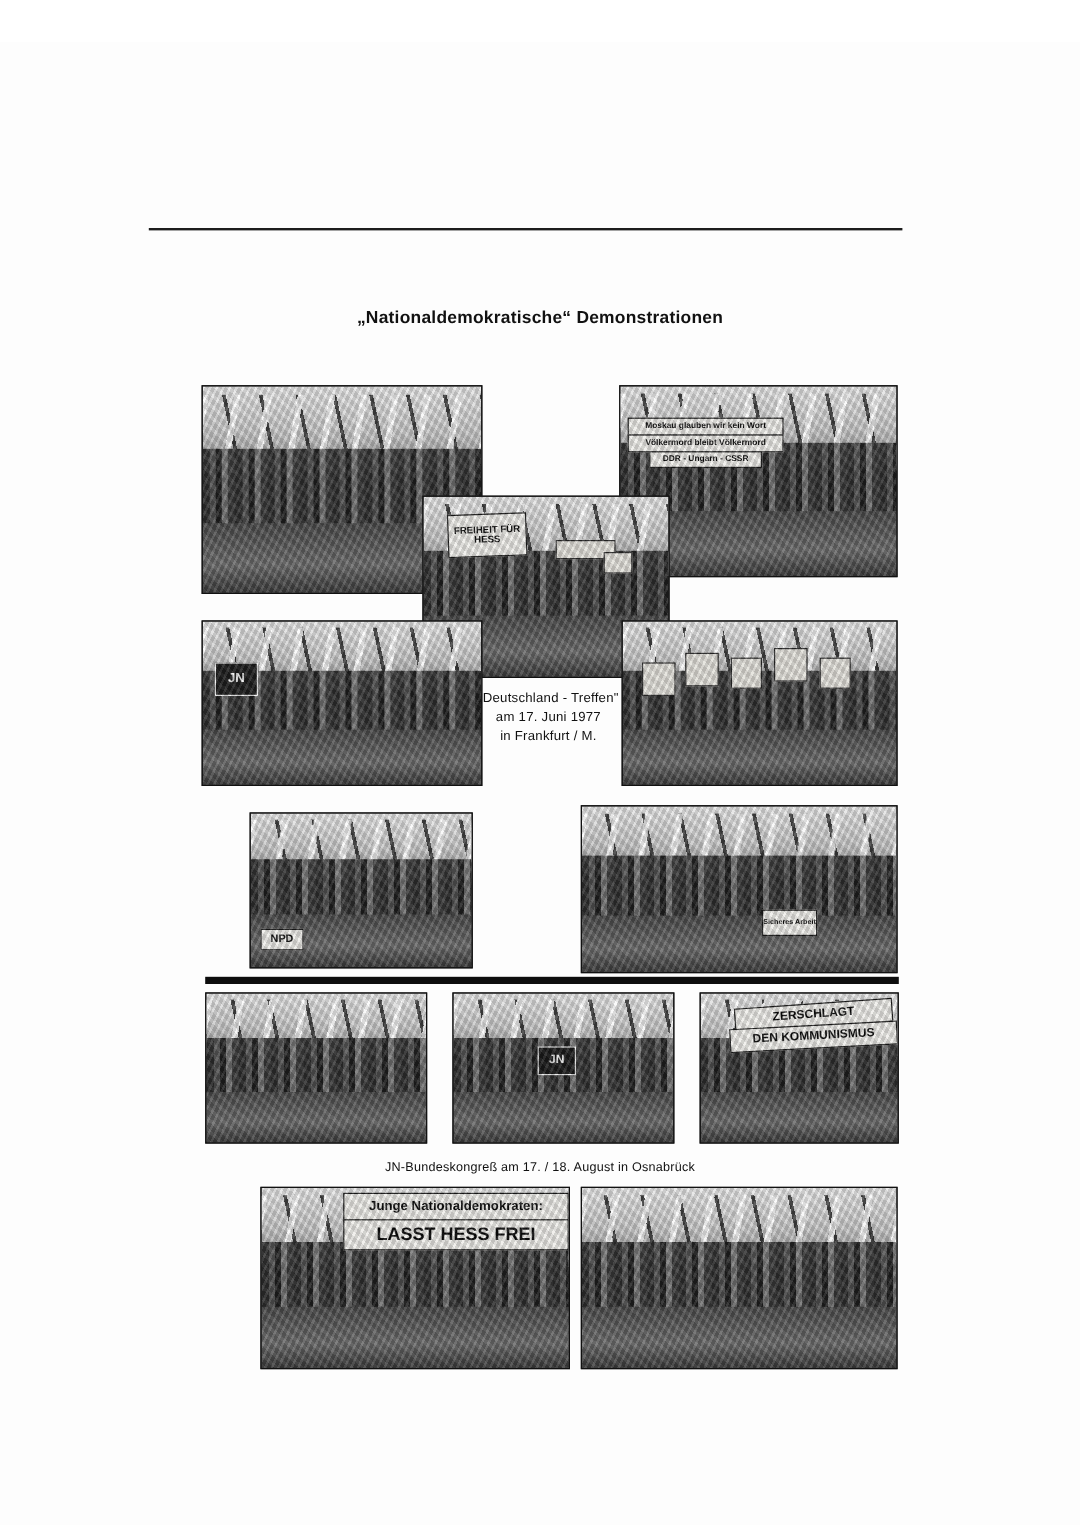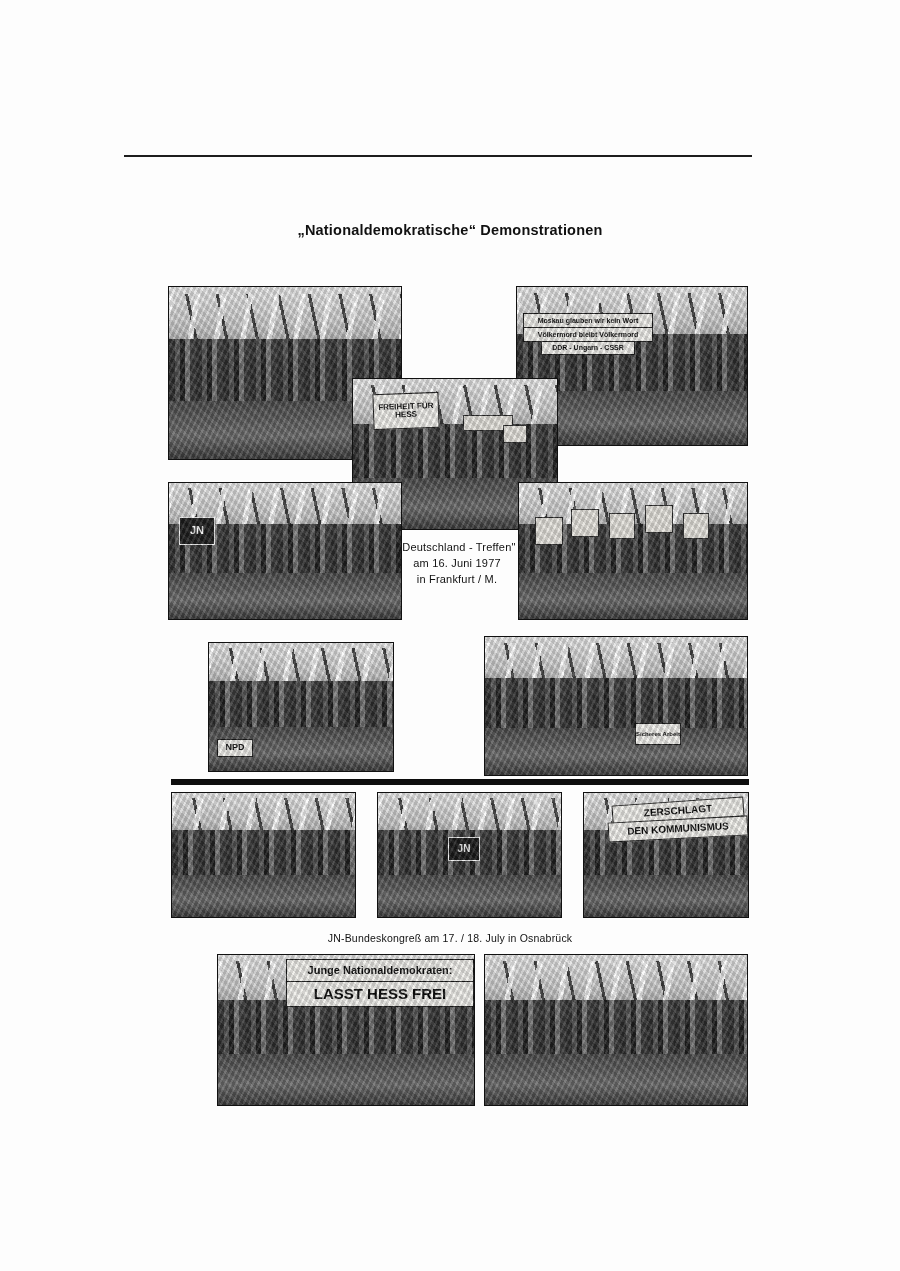--- a/index.html
+++ b/index.html
@@ -11,20 +11,21 @@
     width: 900px;
     height: 1271px;
     position: relative;
     font-family: "Liberation Sans", sans-serif;
     overflow: hidden;
   }
   .page {
     position: absolute;
     inset: 0;
     background: #fdfdfd;
+    margin-top: 35px;
   }
 
   
   .top-rule {
     position: absolute;
     left: 124px;
     top: 155px;
     width: 628px;
     height: 2px;
     background: #1d1d1d;
@@ -199,21 +200,21 @@
     <div class="placard" style="left:16px; top:34px; width:26px; height:26px;"></div>
     <div class="placard" style="left:52px; top:26px; width:26px; height:26px;"></div>
     <div class="placard" style="left:90px; top:30px; width:24px; height:24px;"></div>
     <div class="placard" style="left:126px; top:22px; width:26px; height:26px;"></div>
     <div class="placard" style="left:164px; top:30px; width:24px; height:24px;"></div>
     <div class="grain"></div>
   </div>
 
   <div class="caption caption-center">
     <div>„Deutschland - Treffen"</div>
-    <div>am 16. Juni 1977</div>
+    <div>am 17. Juni 1977</div>
     <div>in  Frankfurt / M.</div>
   </div>
 
   <div class="photo" style="left:208px; top:642px; width:186px; height:130px;">
     <div class="sky"></div>
     <div class="flags"></div>
     <div class="crowd"></div>
     <div class="ground"></div>
     <div class="banner" style="left:8px; top:96px; width:34px; height:16px; font-size:9px;">NPD</div>
     <div class="grain"></div>
@@ -250,21 +251,21 @@
   <div class="photo" style="left:583px; top:792px; width:166px; height:126px;">
     <div class="sky"></div>
     <div class="flags"></div>
     <div class="crowd"></div>
     <div class="ground"></div>
     <div class="banner" style="left:28px; top:8px; width:130px; height:18px; font-size:10px; transform:rotate(-4deg);">ZERSCHLAGT</div>
     <div class="banner" style="left:24px; top:26px; width:138px; height:18px; font-size:10px; transform:rotate(-3deg);">DEN KOMMUNISMUS</div>
     <div class="grain"></div>
   </div>
 
-  <div class="caption caption-jn">JN-Bundeskongreß  am 17. / 18. July in  Osnabrück</div>
+  <div class="caption caption-jn">JN-Bundeskongreß  am 17. / 18. August in  Osnabrück</div>
 
   <div class="photo" style="left:217px; top:954px; width:258px; height:152px;">
     <div class="sky"></div>
     <div class="flags"></div>
     <div class="crowd"></div>
     <div class="ground"></div>
     <div class="banner" style="left:68px; top:4px; width:186px; height:22px; font-size:11px; ">Junge Nationaldemokraten:</div>
     <div class="banner" style="left:68px; top:26px; width:186px; height:24px; font-size:15px;">LASST HESS FREI</div>
     <div class="grain"></div>
   </div>

